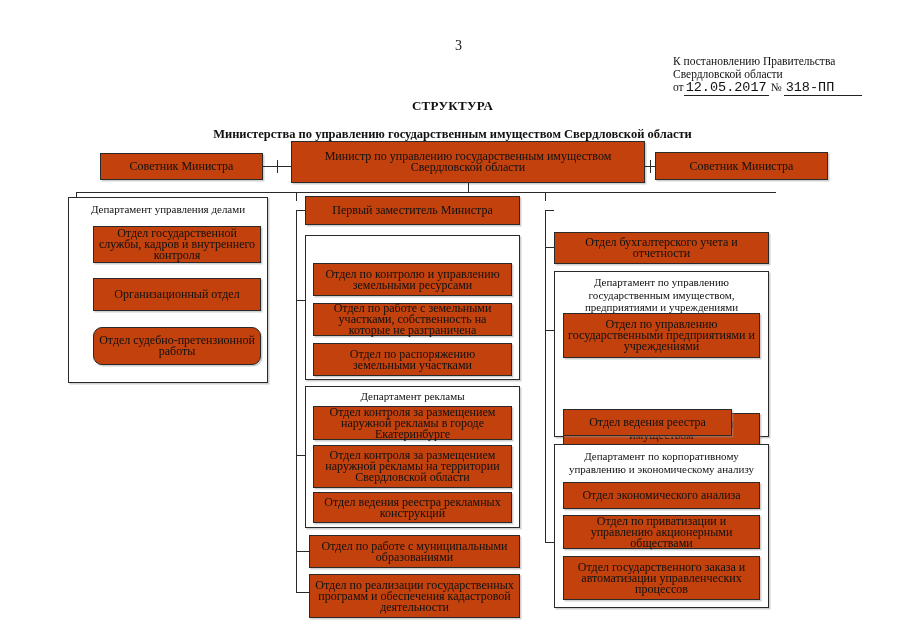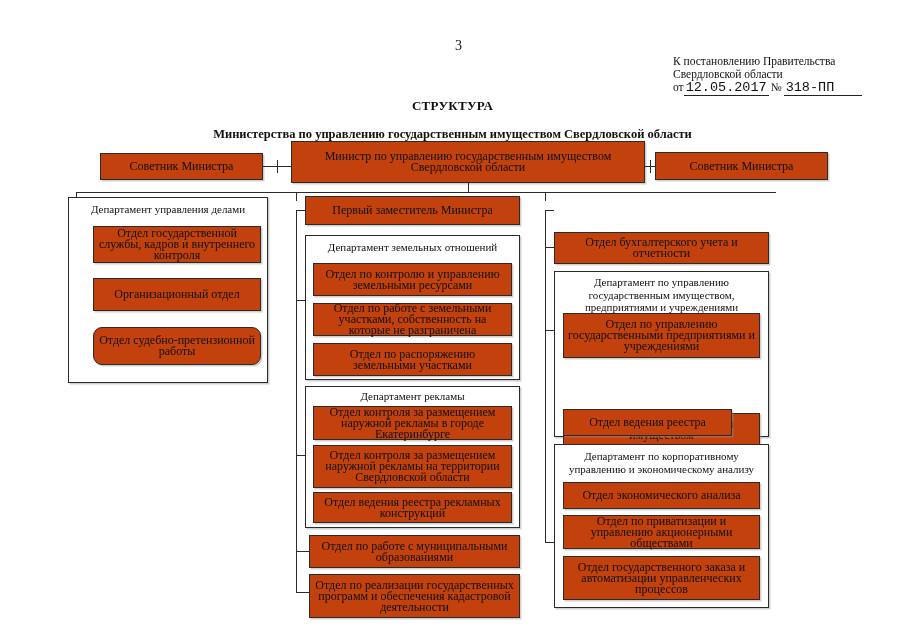--- a/index.html
+++ b/index.html
@@ -166,21 +166,20 @@
   <div class="node" style="left:305px; top:196px; width:215px; height:29px;">Первый заместитель Министра</div>
 
   <div class="line-v" style="left:296px; top:210px; height:382px;"></div>
   <div class="line-h" style="left:296px; top:210px; width:9px;"></div>
   <div class="line-h" style="left:296px; top:300px; width:9px;"></div>
   <div class="line-h" style="left:296px; top:455px; width:9px;"></div>
   <div class="line-h" style="left:296px; top:551px; width:13px;"></div>
   <div class="line-h" style="left:296px; top:592px; width:13px;"></div>
 
   <div class="group-box" style="left:305px; top:235px; width:215px; height:145px;"></div>
-  <div class="group-title" style="left:305px; top:241px; width:215px;">Департамент земельных отношений</div>
 
   <div class="node" style="left:313px; top:263px; width:199px; height:33px;">Отдел по контролю и управлению земельными ресурсами</div>
   <div class="node" style="left:313px; top:303px; width:199px; height:33px;">Отдел по работе с земельными участками, собственность на которые не разграничена</div>
   <div class="node" style="left:313px; top:343px; width:199px; height:33px;">Отдел по распоряжению земельными участками</div>
 
   <div class="group-box" style="left:305px; top:386px; width:215px; height:142px;"></div>
   <div class="group-title" style="left:305px; top:390px; width:215px;">Департамент рекламы</div>
 
   <div class="node" style="left:313px; top:406px; width:199px; height:34px;">Отдел контроля за размещением наружной рекламы в городе Екатеринбурге</div>
   <div class="node" style="left:313px; top:445px; width:199px; height:43px;">Отдел контроля за размещением наружной рекламы на территории Свердловской области</div>

